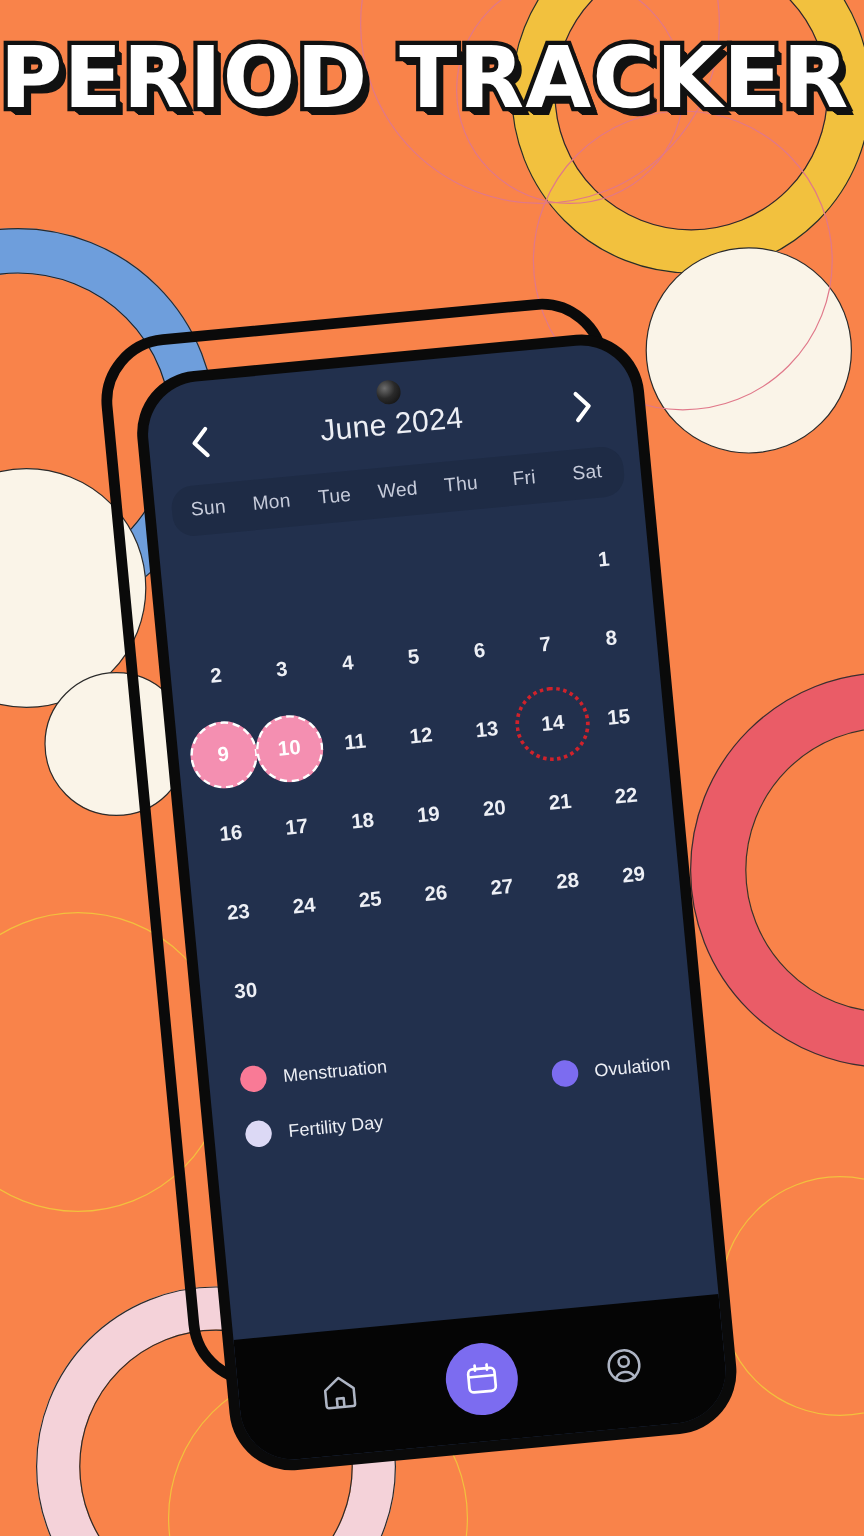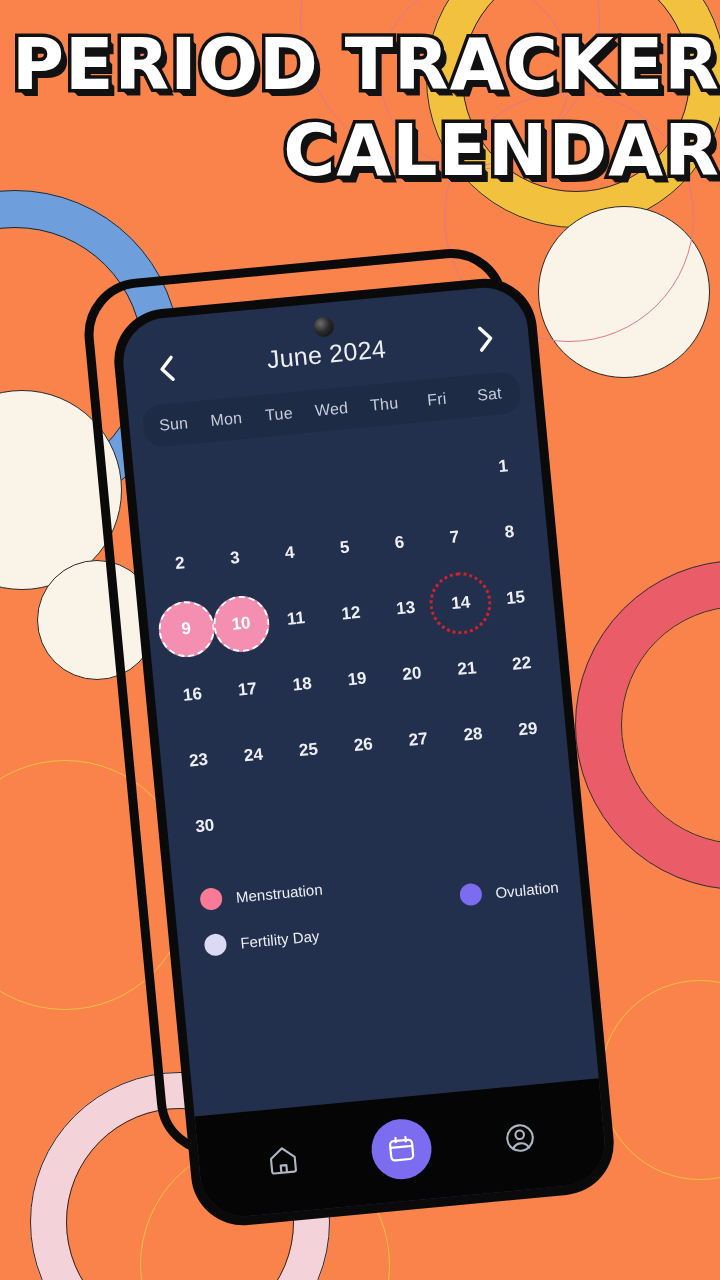--- a/index.html
+++ b/index.html
@@ -51,21 +51,21 @@
   .tp2 { left:444px; top:92px; width:250px; height:250px; }
   .tp3 { left:380px; top:-20px; width:190px; height:190px; }
 
   .thin-yellow { border:1.4px solid #F2C13E; background:transparent; }
   .ty1 { left:-60px; top:760px; width:250px; height:250px; }
   .ty2 { left:140px; top:1140px; width:250px; height:250px; }
   .ty3 { left:600px; top:980px; width:200px; height:200px; }
 
   
   .title-wrap {
-    position:absolute; left:0; top:30px; width:720px; text-align:right;
+    position:absolute; left:0; top:30px; width:720px; text-align:left;
     z-index:6; pointer-events:none;
   }
   .title-line {
     display:block;
     font-family:"DejaVu Sans", sans-serif;
     font-weight:bold;
     color:#FFFFFF;
     letter-spacing:1px;
     line-height:.98;
     -webkit-text-stroke:7px #111;
@@ -201,21 +201,20 @@
   <div class="deco circ-cream c3"></div>
   <div class="deco thin-pink tp1"></div>
   <div class="deco thin-pink tp2"></div>
   <div class="deco thin-pink tp3"></div>
   <div class="deco thin-yellow ty1"></div>
   <div class="deco thin-yellow ty2"></div>
   <div class="deco thin-yellow ty3"></div>
 
   <div class="title-wrap">
     <span class="title-line t1">PERIOD TRACKER</span>
-    <span class="title-line t2">CALENDAR</span>
   </div>
 
   <div class="phone-back"></div>
 
   <div class="phone">
     <div class="screen">
       <div class="notch"></div>
 
       <div class="cal-head">
         <div class="chev">

